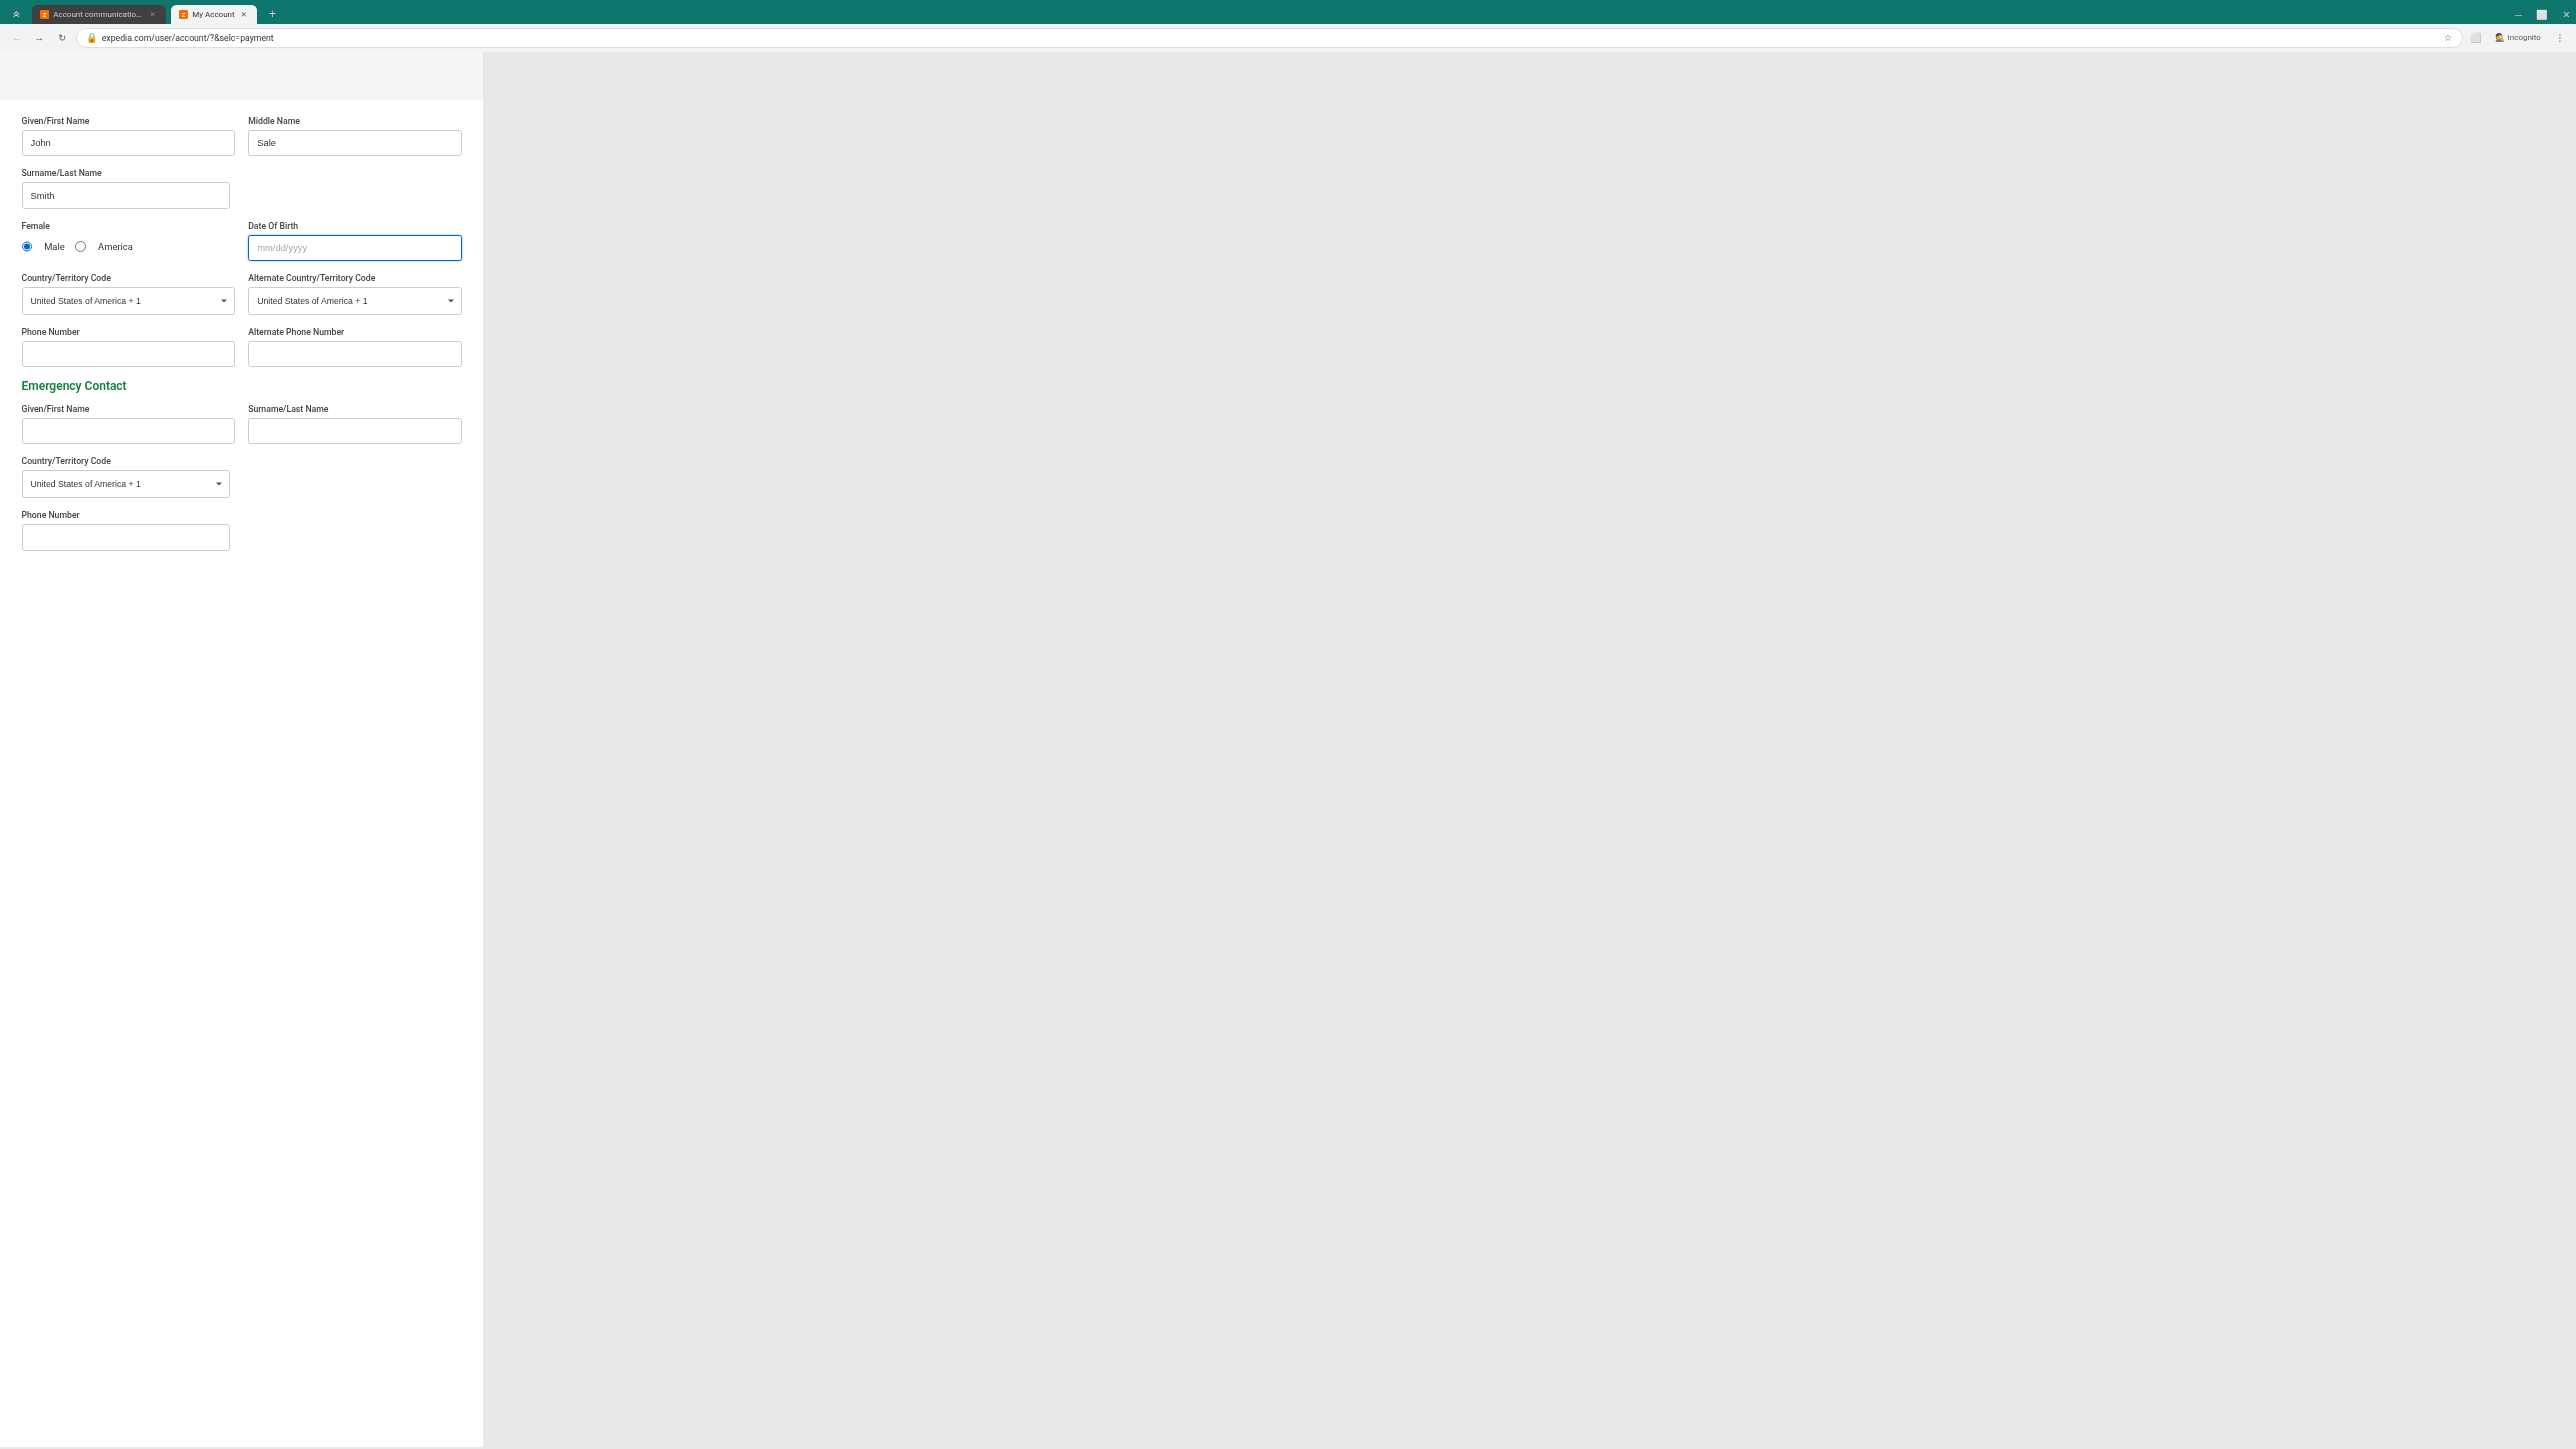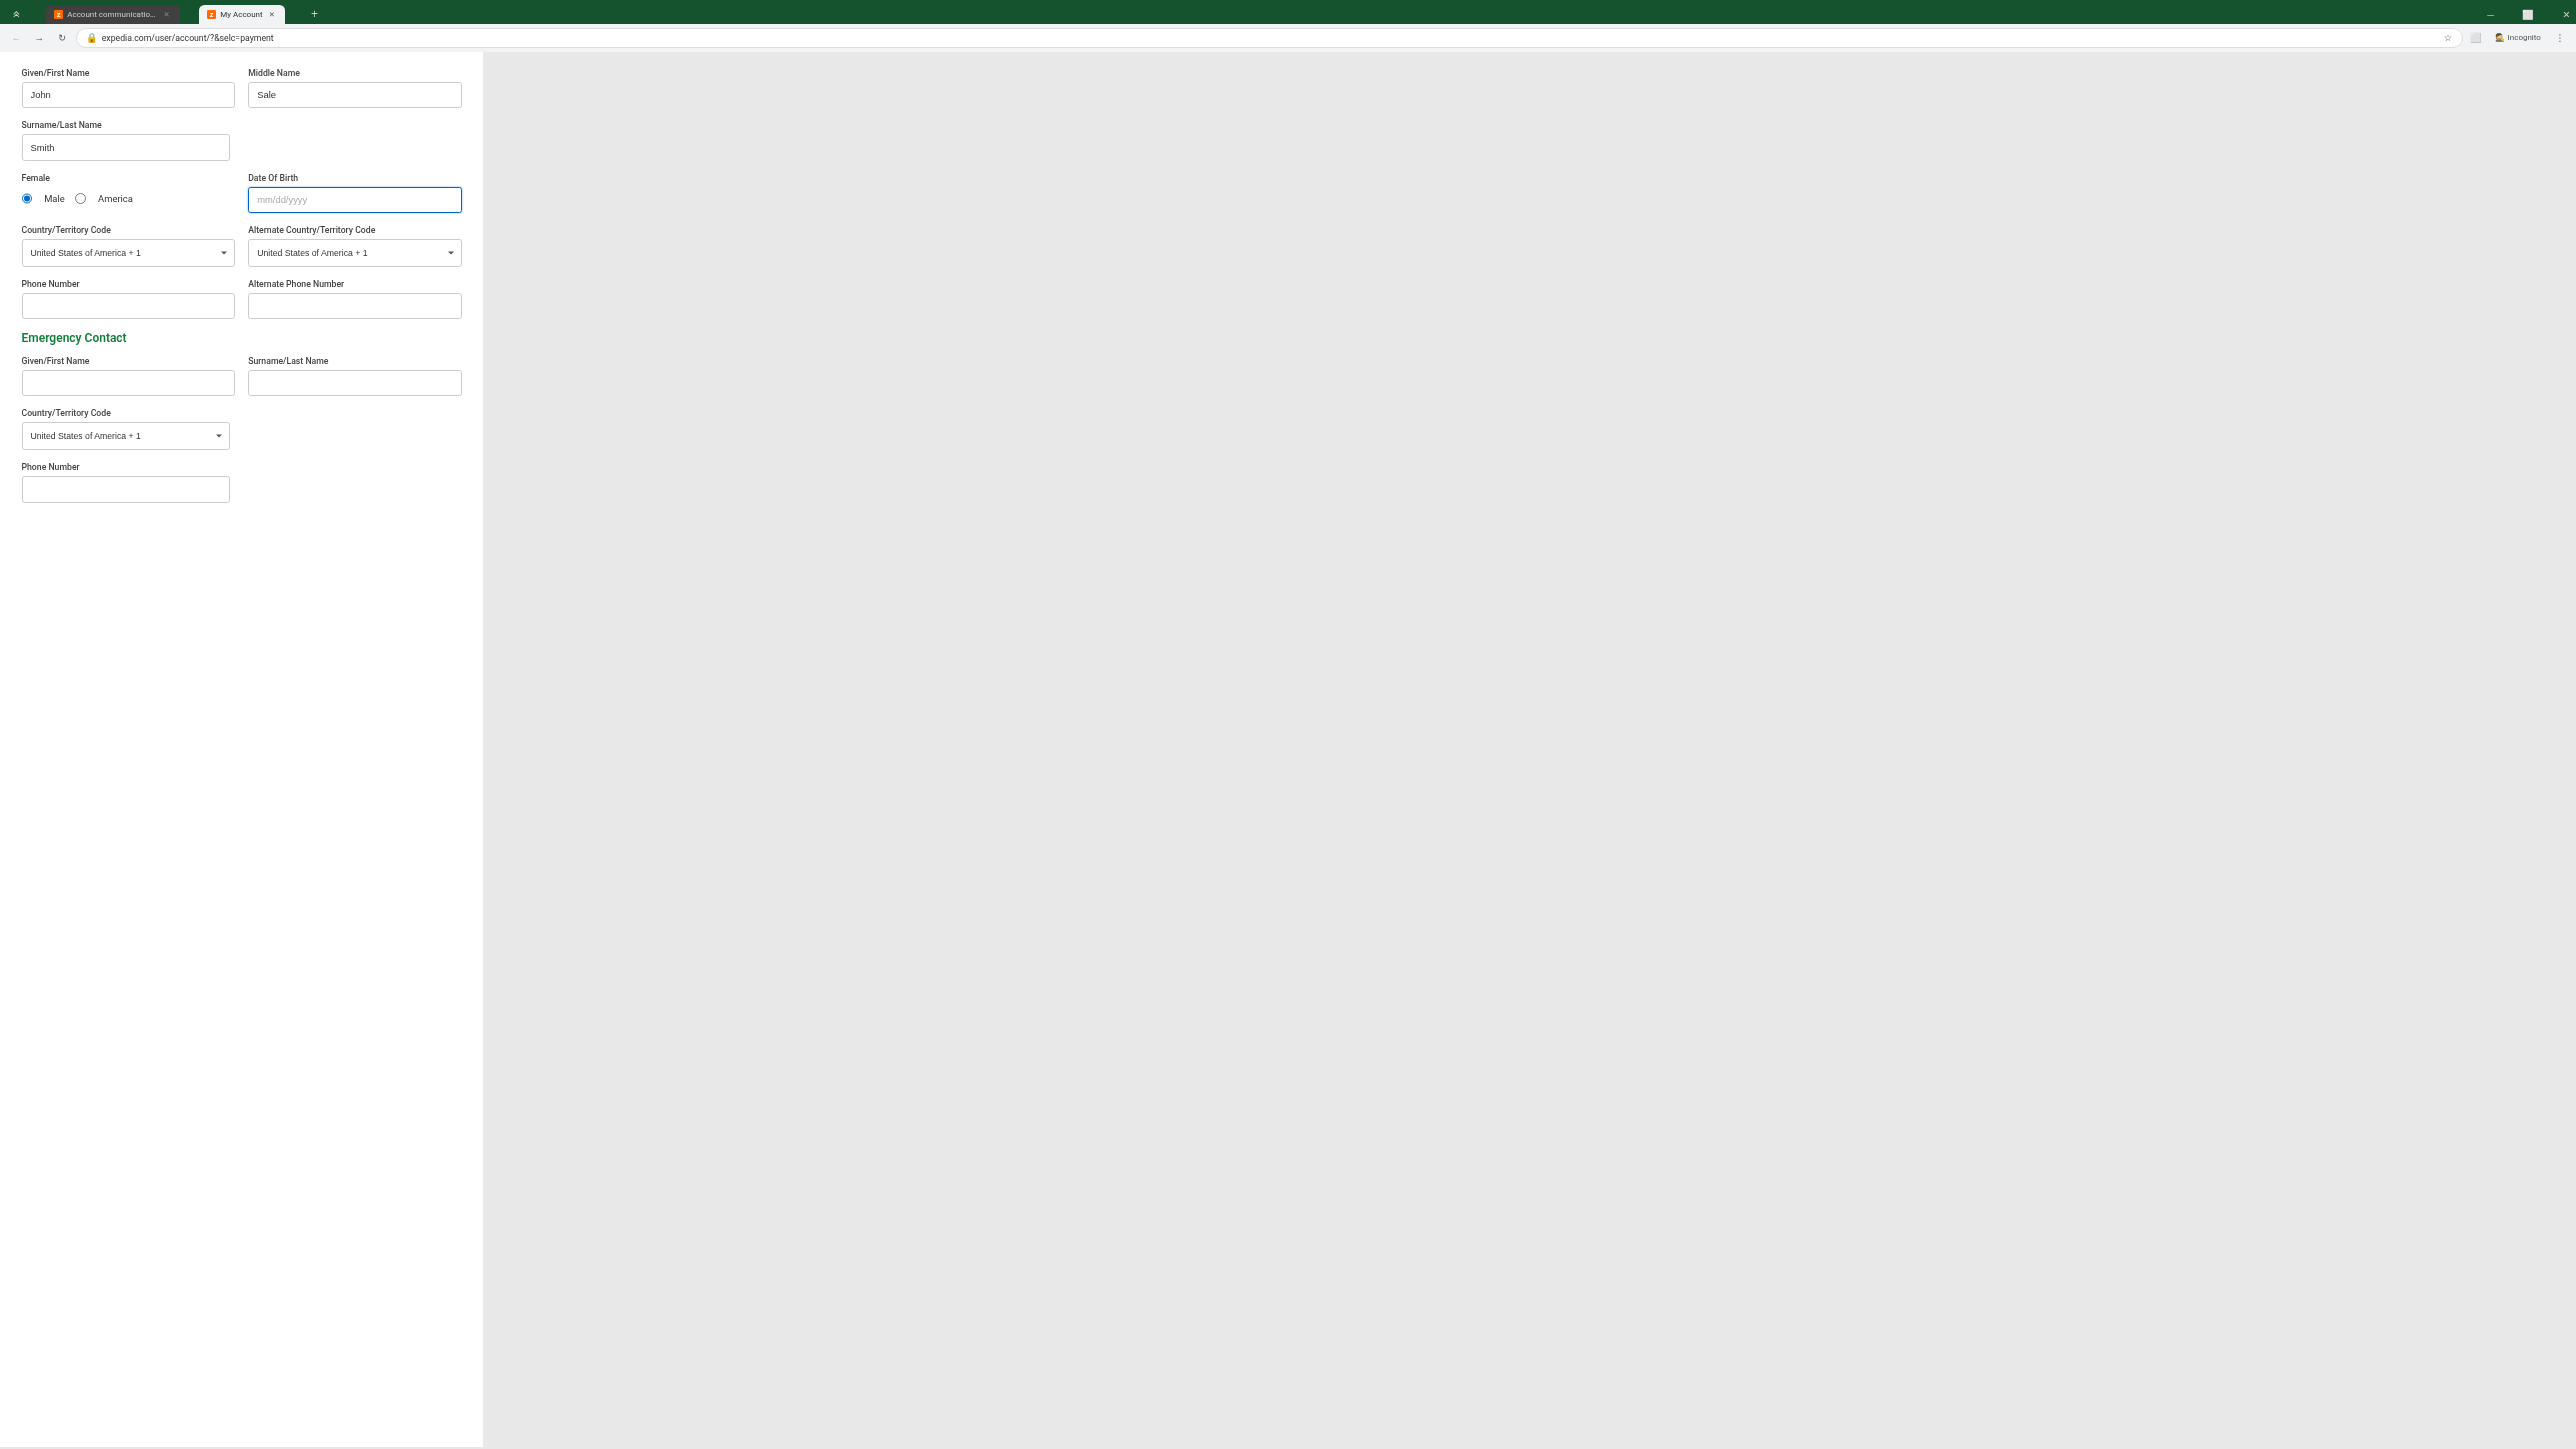--- a/index.html
+++ b/index.html
@@ -14,22 +14,22 @@
     .browser-chrome {
       background: #2d2d2d;
       width: 100%;
     }
 
     
     .tab-bar {
       display: flex;
       align-items: flex-end;
       padding: 4px 0 0 5.4px;
-      background: #14532d;
-      gap: 19px;
+      background: #0f766e;
+      gap: 5px;
     }
 
     .tab {
       display: flex;
       align-items: center;
       gap: 4px;
       padding: 4px 8px;
       border-radius: 5.4px 5.4px 0 0;
       font-size: 8px;
       cursor: pointer;
@@ -190,20 +190,21 @@
       background: #f5f5f5;
       min-height: calc(100vh - 54px);
       display: flex;
     }
 
     .form-panel {
       background: white;
       width: 483px;
       padding: 16px 21.5px;
       min-height: 100%;
+      margin-top: 48px;
     }
 
     .side-panel {
       flex: 1;
       background: #e8e8e8;
     }
 
     
     .form-row {
       display: flex;

